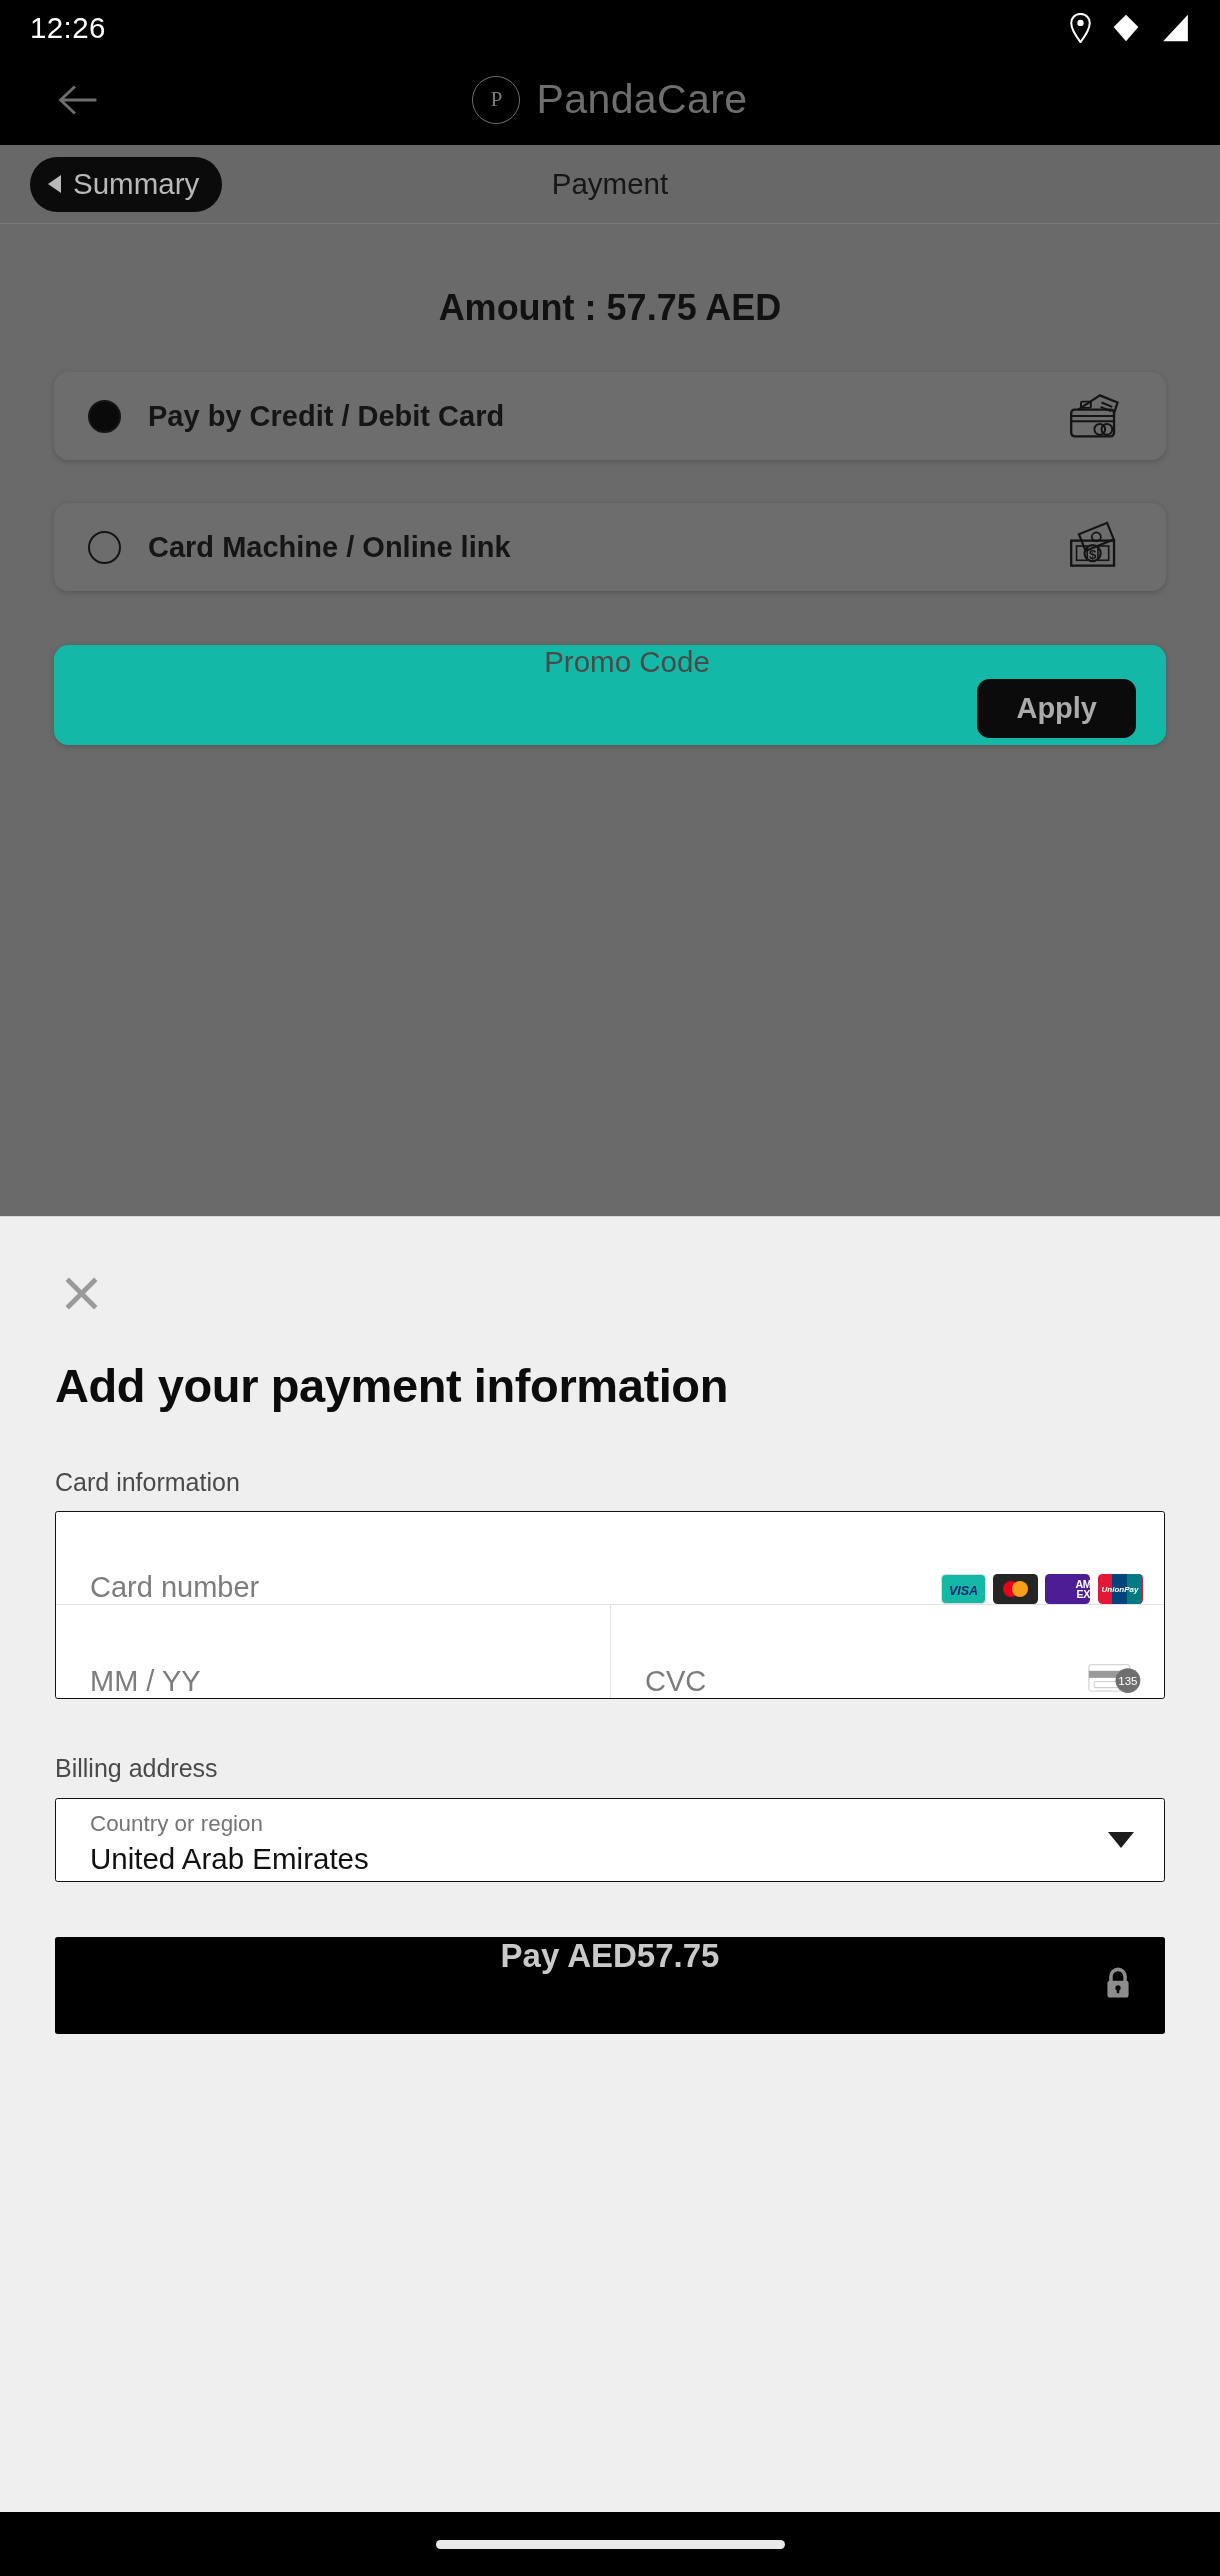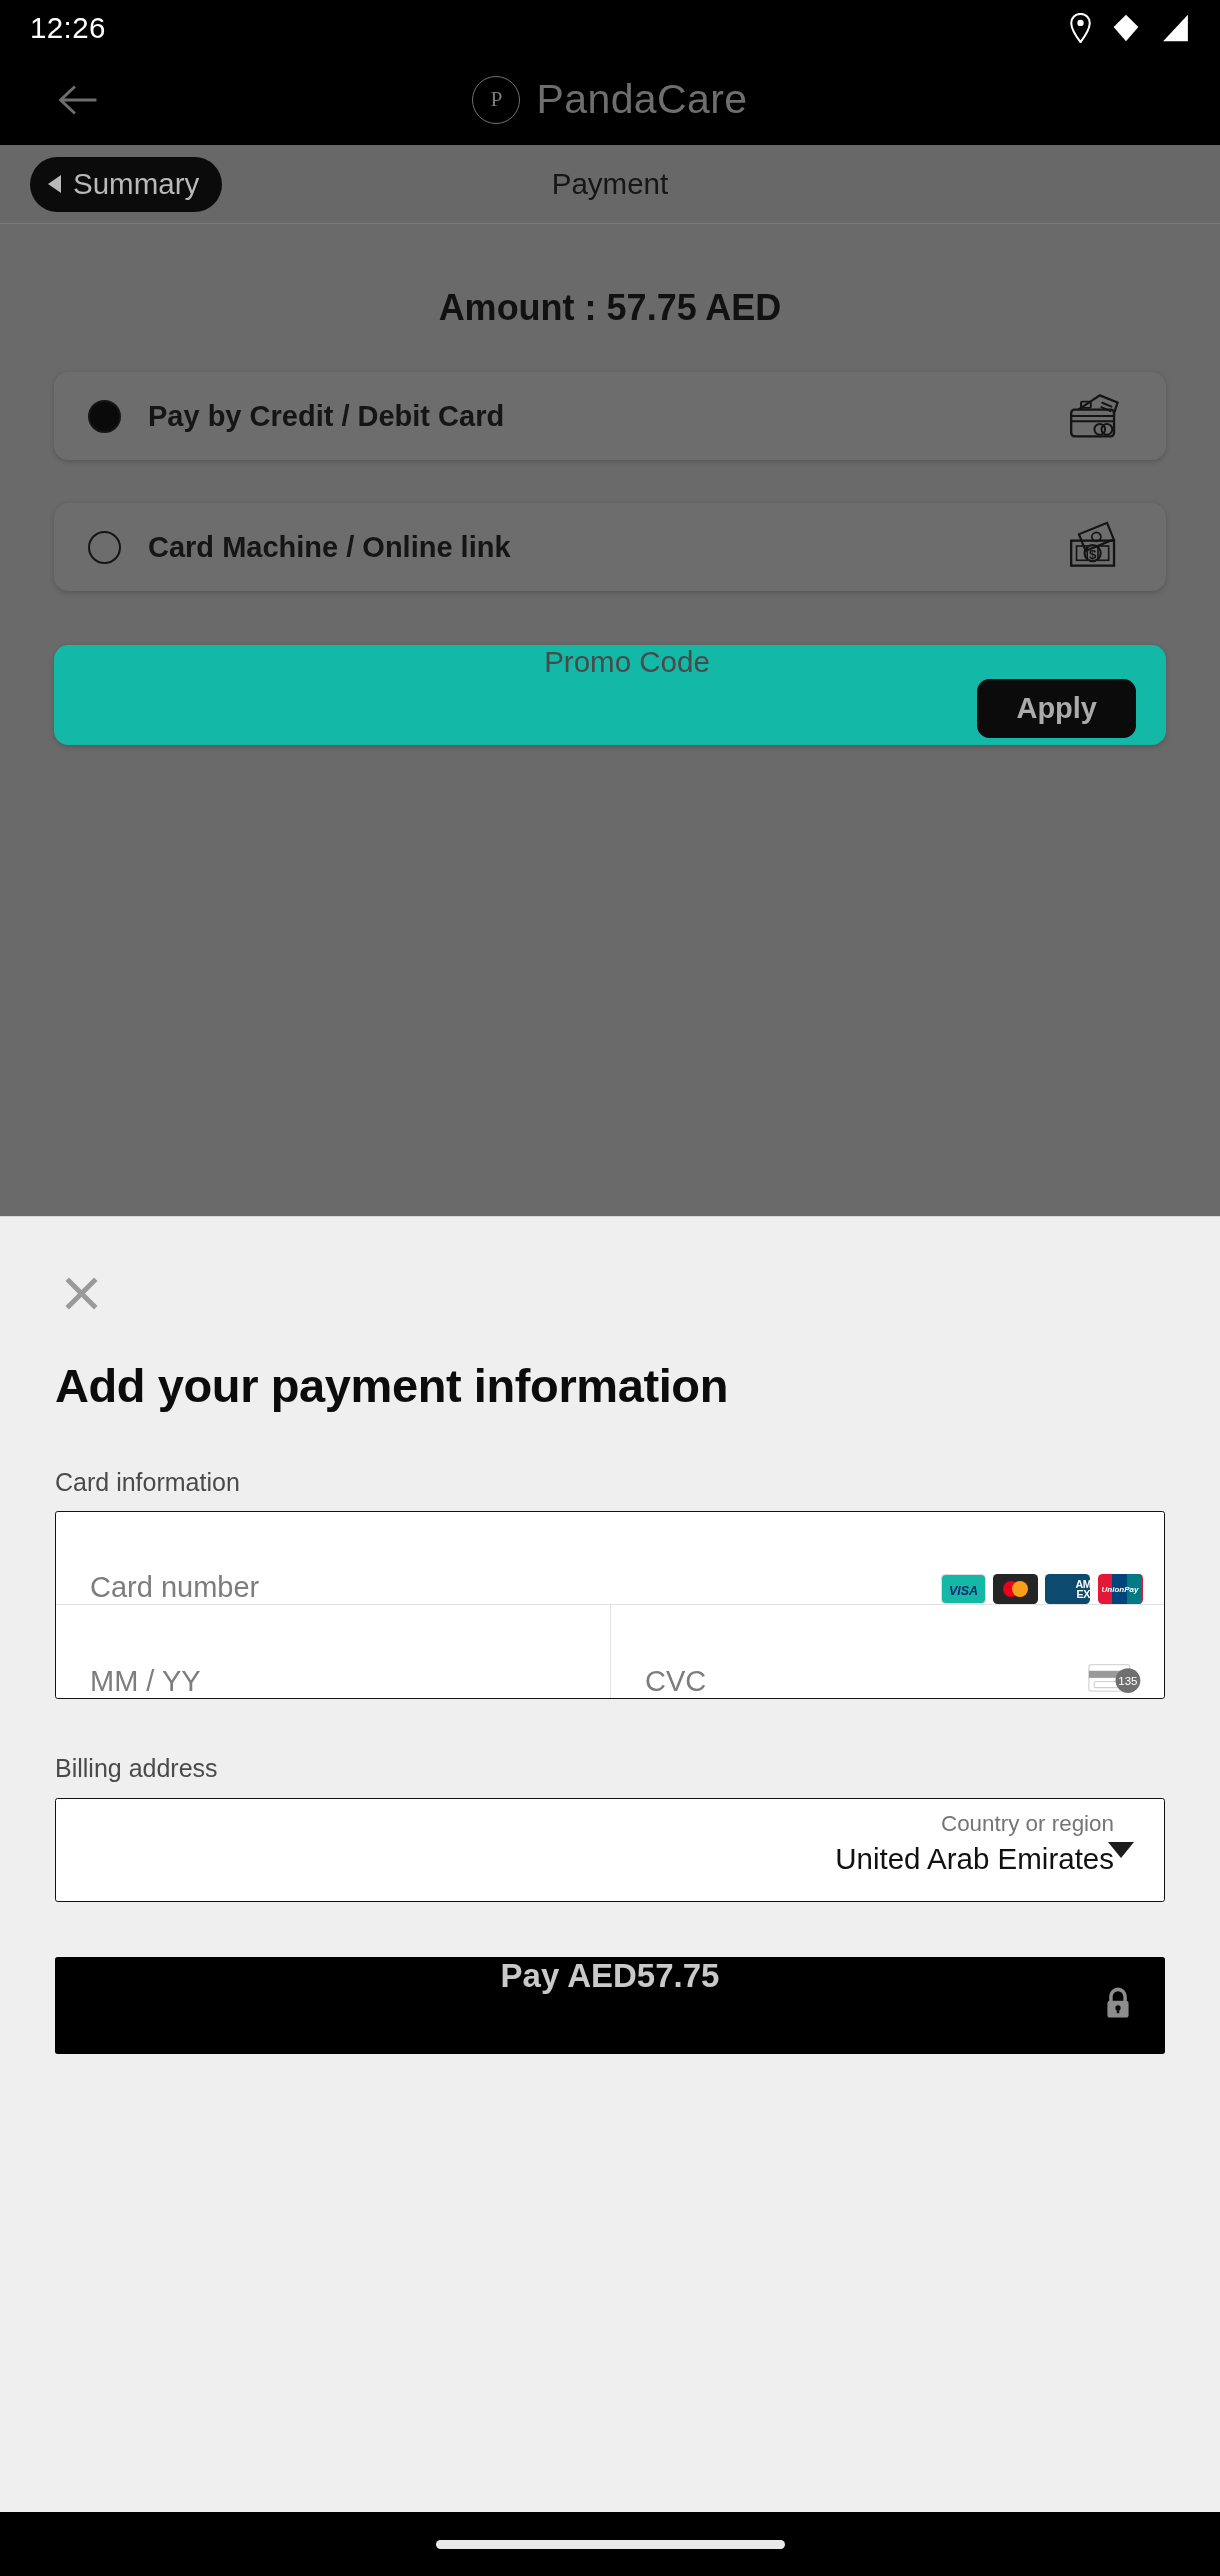--- a/index.html
+++ b/index.html
@@ -163,24 +163,23 @@
     display:flex;align-items:center;justify-content:center;
     overflow:hidden;
   }
   .cvc-ic{ margin-left:auto; }
 
   .select-box{
     margin:0 55px;
     border:1.8px solid #121212;
     border-radius:2.7px;
     background:#fff;
-    height:104px;
+    height:84px;
     position:relative;
     padding:14.3px 50px 0 34px;
-    text-align:right;
   }
   .select-lab{ font-size:22.4px; color:#757575; line-height:1; }
   .select-val{ font-size:29.5px; color:#111; margin-top:9px; line-height:1; }
   .caret{
     position:absolute; right:30px; top:50%; transform:translateY(-50%);
     width:0;height:0;
     border-left:13.4px solid transparent;
     border-right:13.4px solid transparent;
     border-top:16px solid #1d1d1d;
   }
@@ -311,21 +310,21 @@
             <svg width="41" height="27" viewBox="0 0 46 30">
               <text x="23" y="21" font-size="14" font-family="Liberation Sans, sans-serif" font-weight="bold" font-style="italic" fill="#1a1f71" text-anchor="middle">VISA</text>
             </svg>
           </span>
           <span class="brandchip" style="background:#252525;">
             <span style="display:flex;align-items:center;">
               <span class="mc-l"></span>
                 <span class="mc-r"></span>
             </span>
           </span>
-          <span class="brandchip" style="background:#0c4a6e;flex-direction:column;line-height:1;padding-left:31px;">
+          <span class="brandchip" style="background:#4c1d95;flex-direction:column;line-height:1;padding-left:31px;">
             <span style="color:#fff;font-size:10.7px;font-weight:bold;letter-spacing:-0.4px;">AM</span>
             <span style="color:#fff;font-size:10.7px;font-weight:bold;letter-spacing:-0.4px;">EX</span>
           </span>
           <span class="brandchip" style="background:#e21836;position:relative;">
             <span style="position:absolute;left:14.3px;top:0;bottom:0;width:15px;background:#00447c;"></span>
             <span style="position:absolute;left:29.5px;top:0;bottom:0;width:15px;background:#007b84;"></span>
             <span style="position:relative;color:#fff;font-size:8px;font-weight:bold;font-style:italic;">UnionPay</span>
           </span>
         </span>
       </div>

